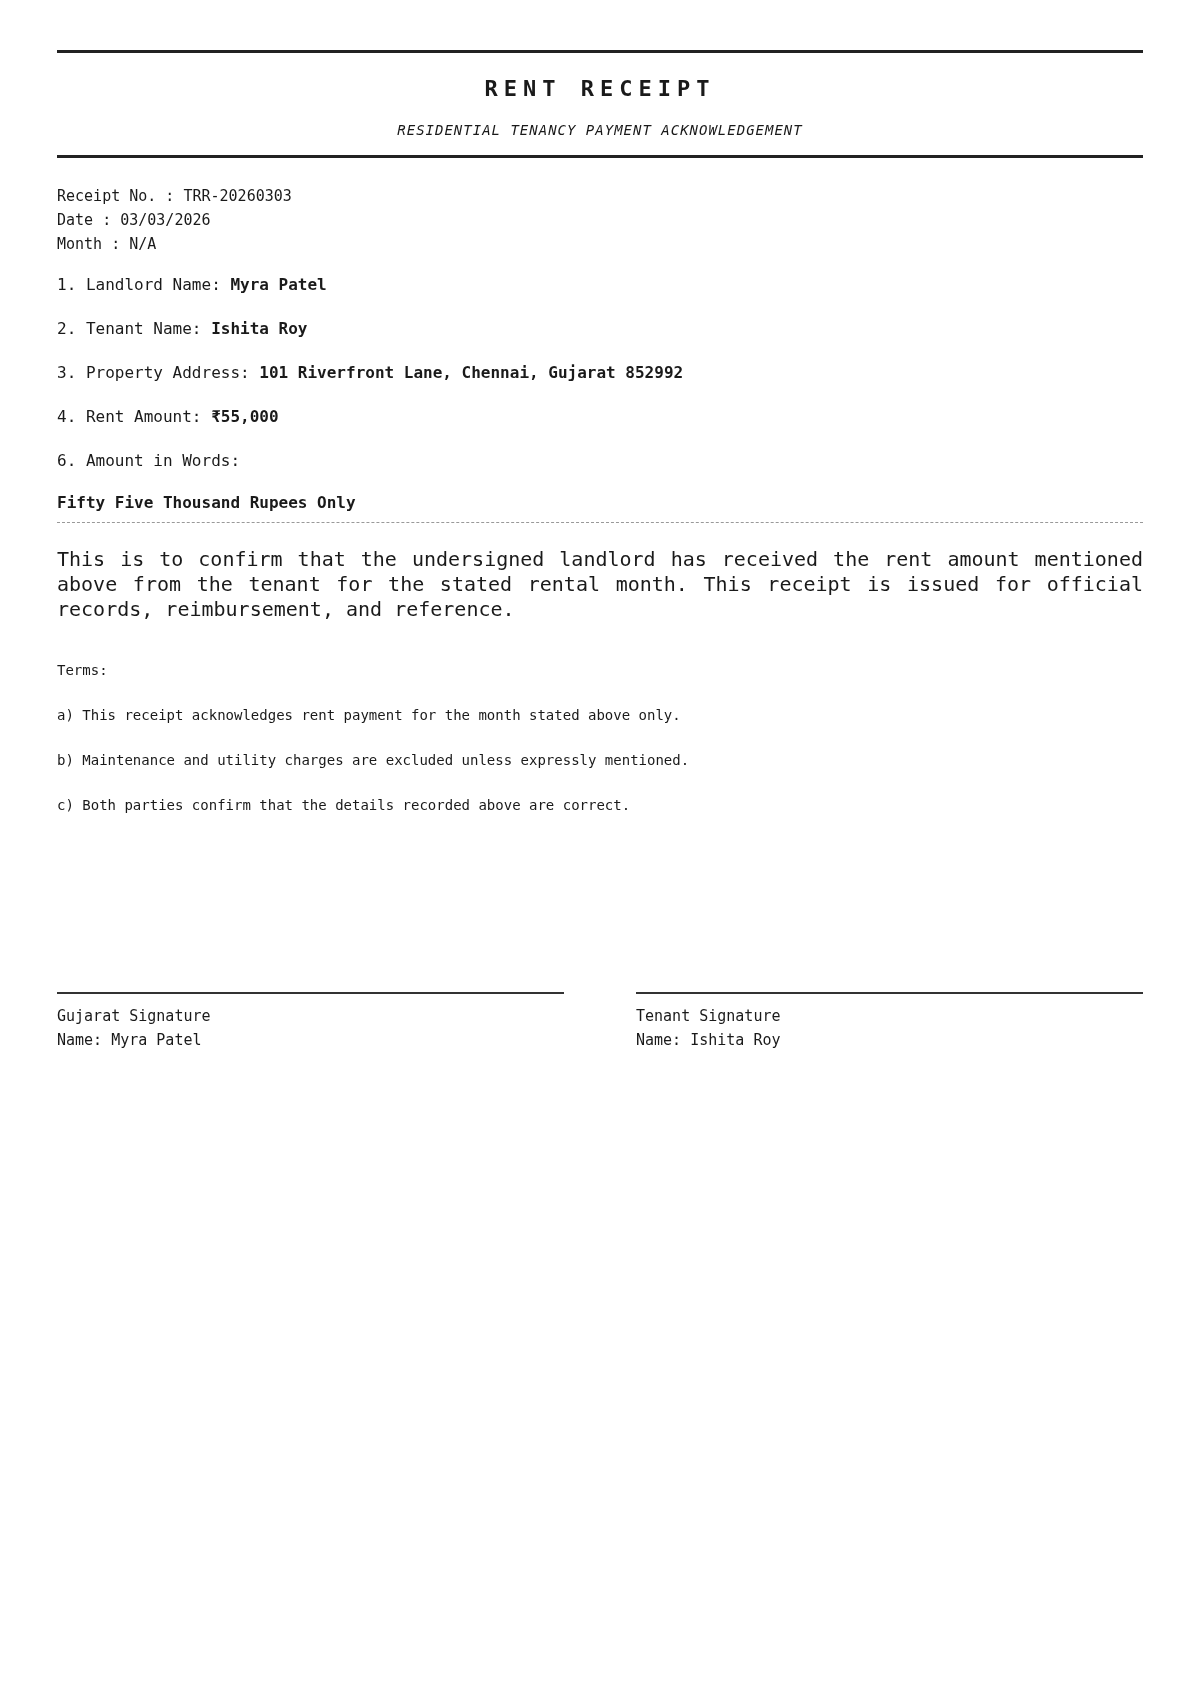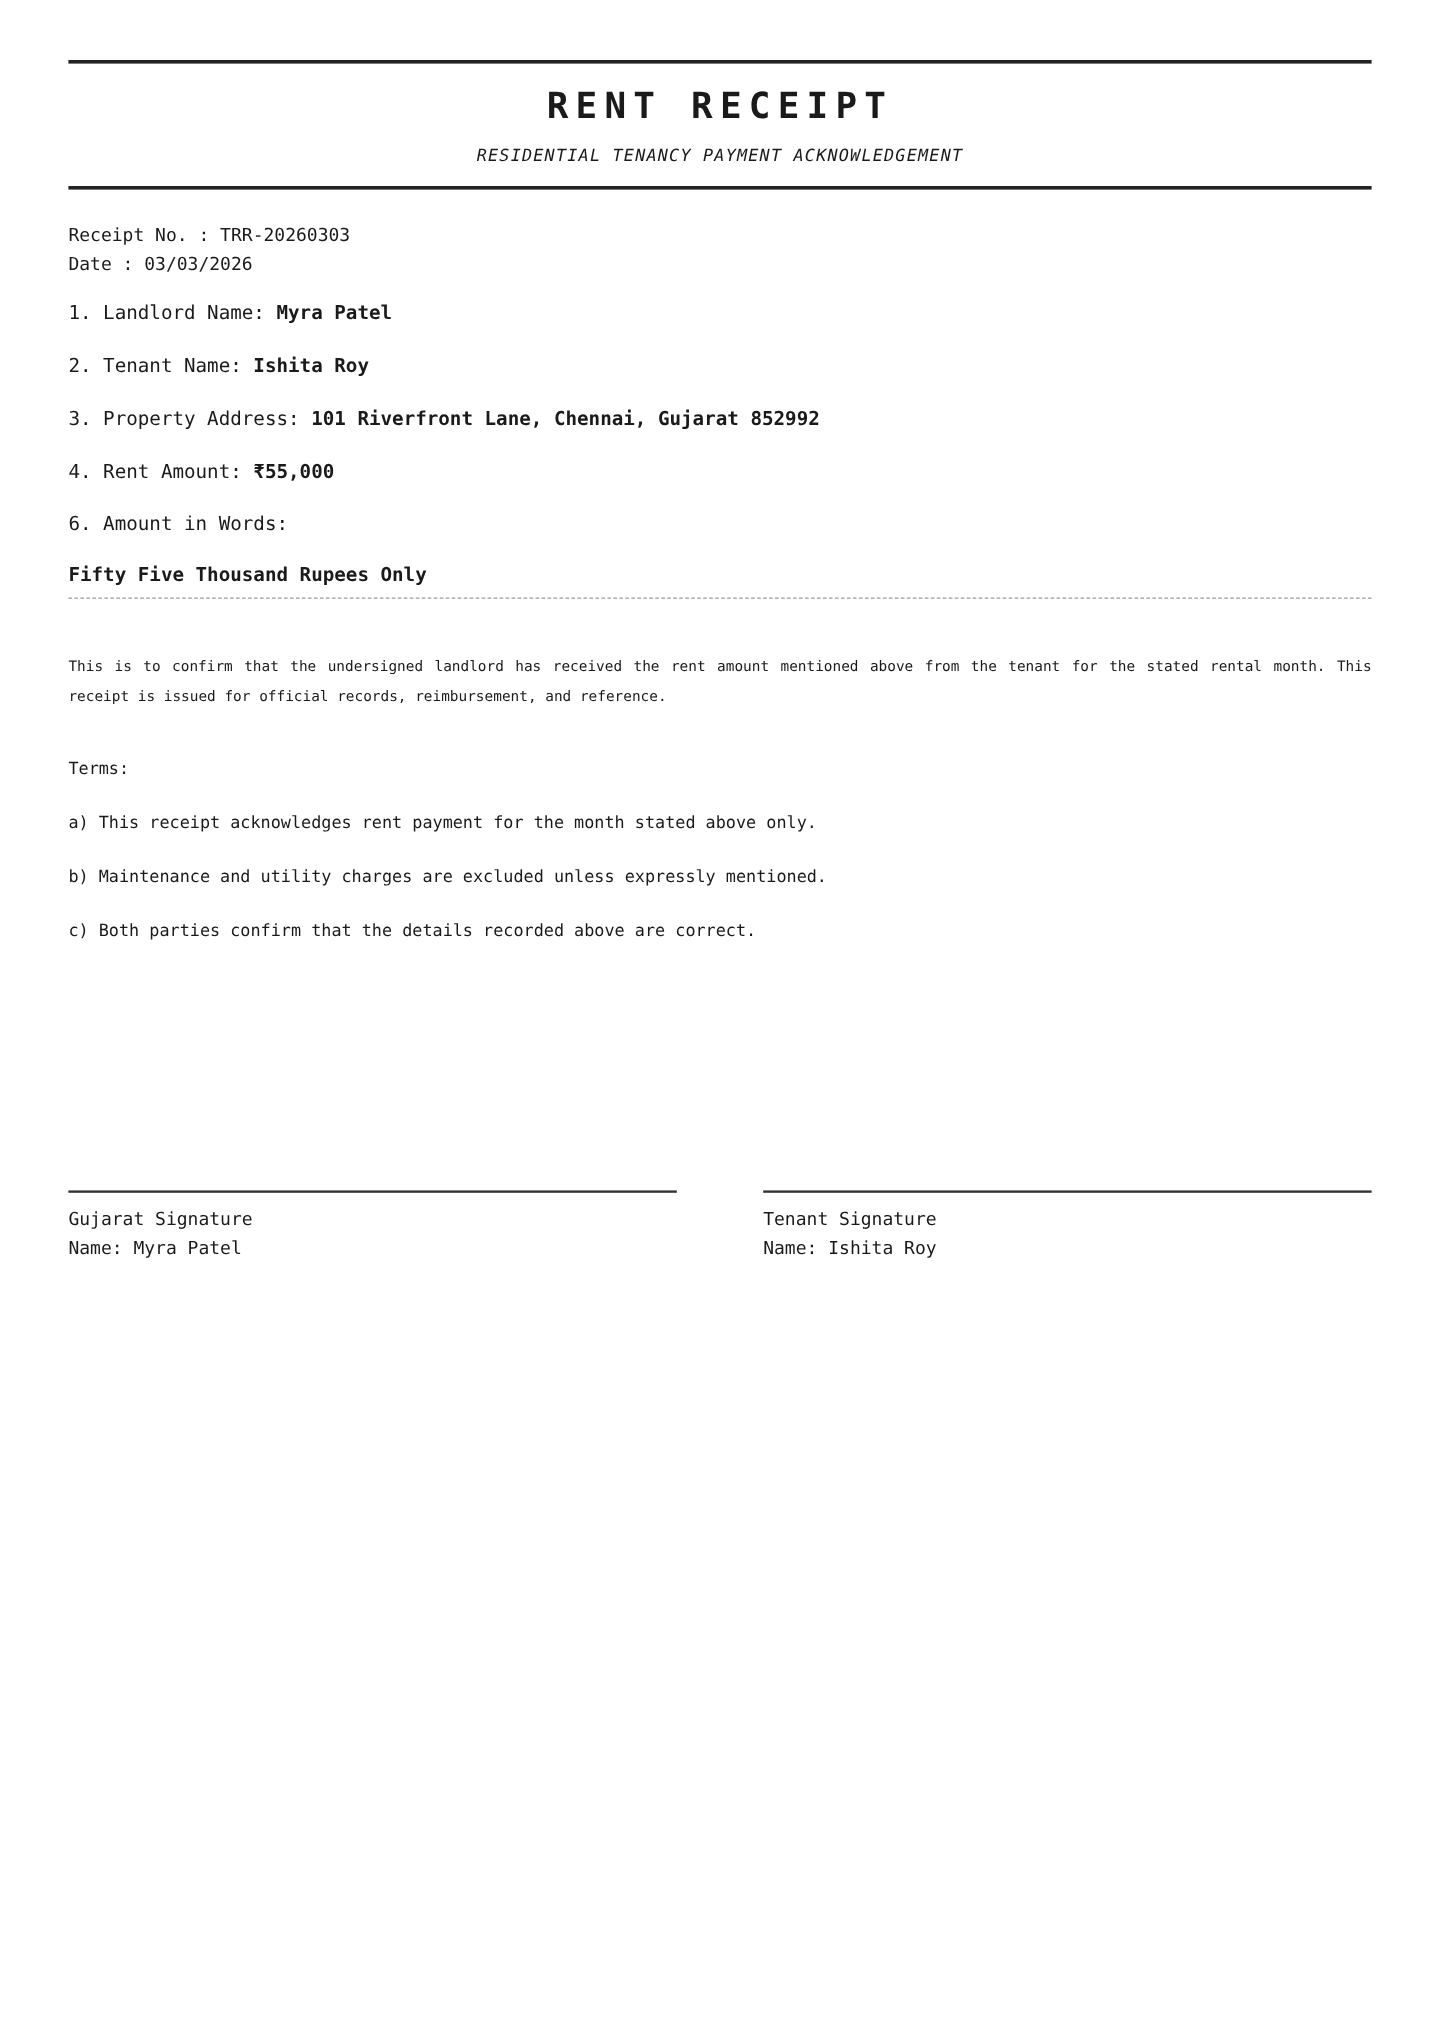--- a/index.html
+++ b/index.html
@@ -20,21 +20,21 @@
       top: 50px;
       width: 1086px;
     }
     .rule-thick {
       height: 3px;
       background: #222222;
       width: 100%;
     }
     .title {
       text-align: center;
-      font-size: 30px;
+      font-size: 22px;
       font-weight: bold;
       letter-spacing: 6px;
       margin-top: 18px;
       line-height: 36px;
     }
     .subtitle {
       text-align: center;
       font-size: 14px;
       letter-spacing: 1px;
       margin-top: 14px;
@@ -64,22 +64,22 @@
       font-weight: bold;
       line-height: 22px;
       margin-top: -2px;
     }
     .dashed {
       margin-top: 8px;
       border-top: 1px dashed #999999;
       height: 0;
     }
     .para {
-      margin-top: 44px;
-      font-size: 12px;
+      margin-top: 24px;
+      font-size: 20px;
       line-height: 25px;
       text-align: justify;
     }
     .terms {
       margin-top: 38px;
       font-size: 14px;
     }
     .terms-head {
       line-height: 20px;
       margin-bottom: 9px;
@@ -118,20 +118,21 @@
 
 <div class="page">
   <div class="rule-thick"></div>
   <div class="title">RENT RECEIPT</div>
   <div class="subtitle">RESIDENTIAL TENANCY PAYMENT ACKNOWLEDGEMENT</div>
   <div class="rule-thick"></div>
 
   <div class="meta">
     <div>Receipt No. : TRR-20260303</div>
     <div>Date : 03/03/2026</div>
+    <div>Month : N/A</div>
   </div>
 
   <div class="fields">
     <div class="field">
       <span>1. Landlord Name: </span><span class="field-value">Myra Patel</span>
     </div>
     <div class="field">
       <span>2. Tenant Name: </span><span class="field-value">Ishita Roy</span>
     </div>
     <div class="field">

